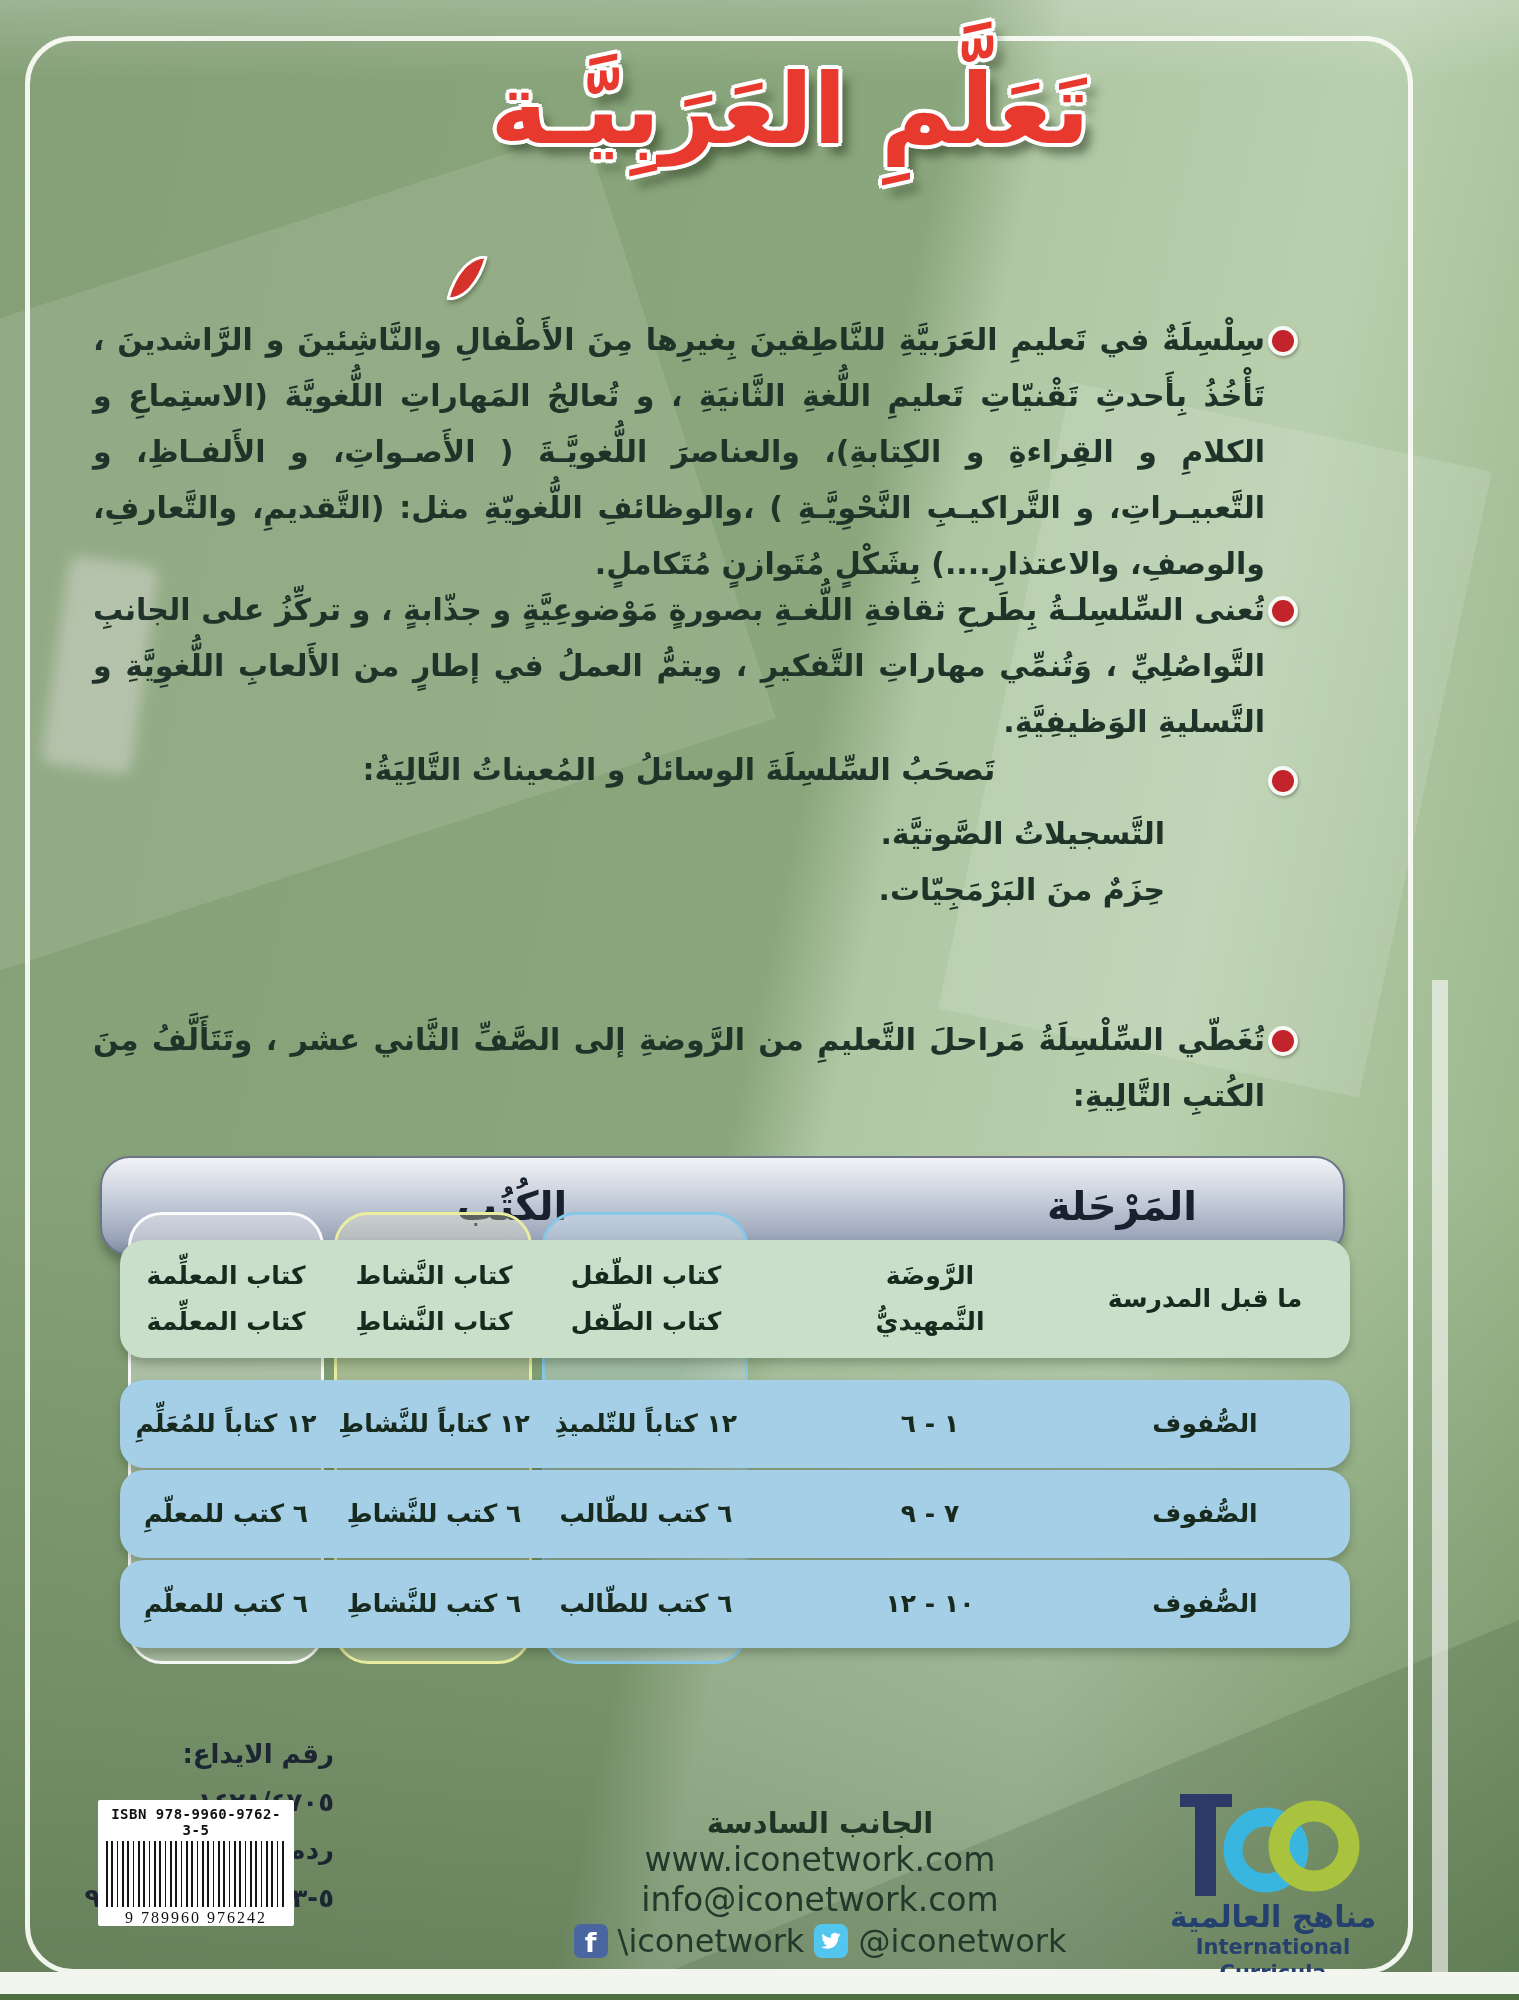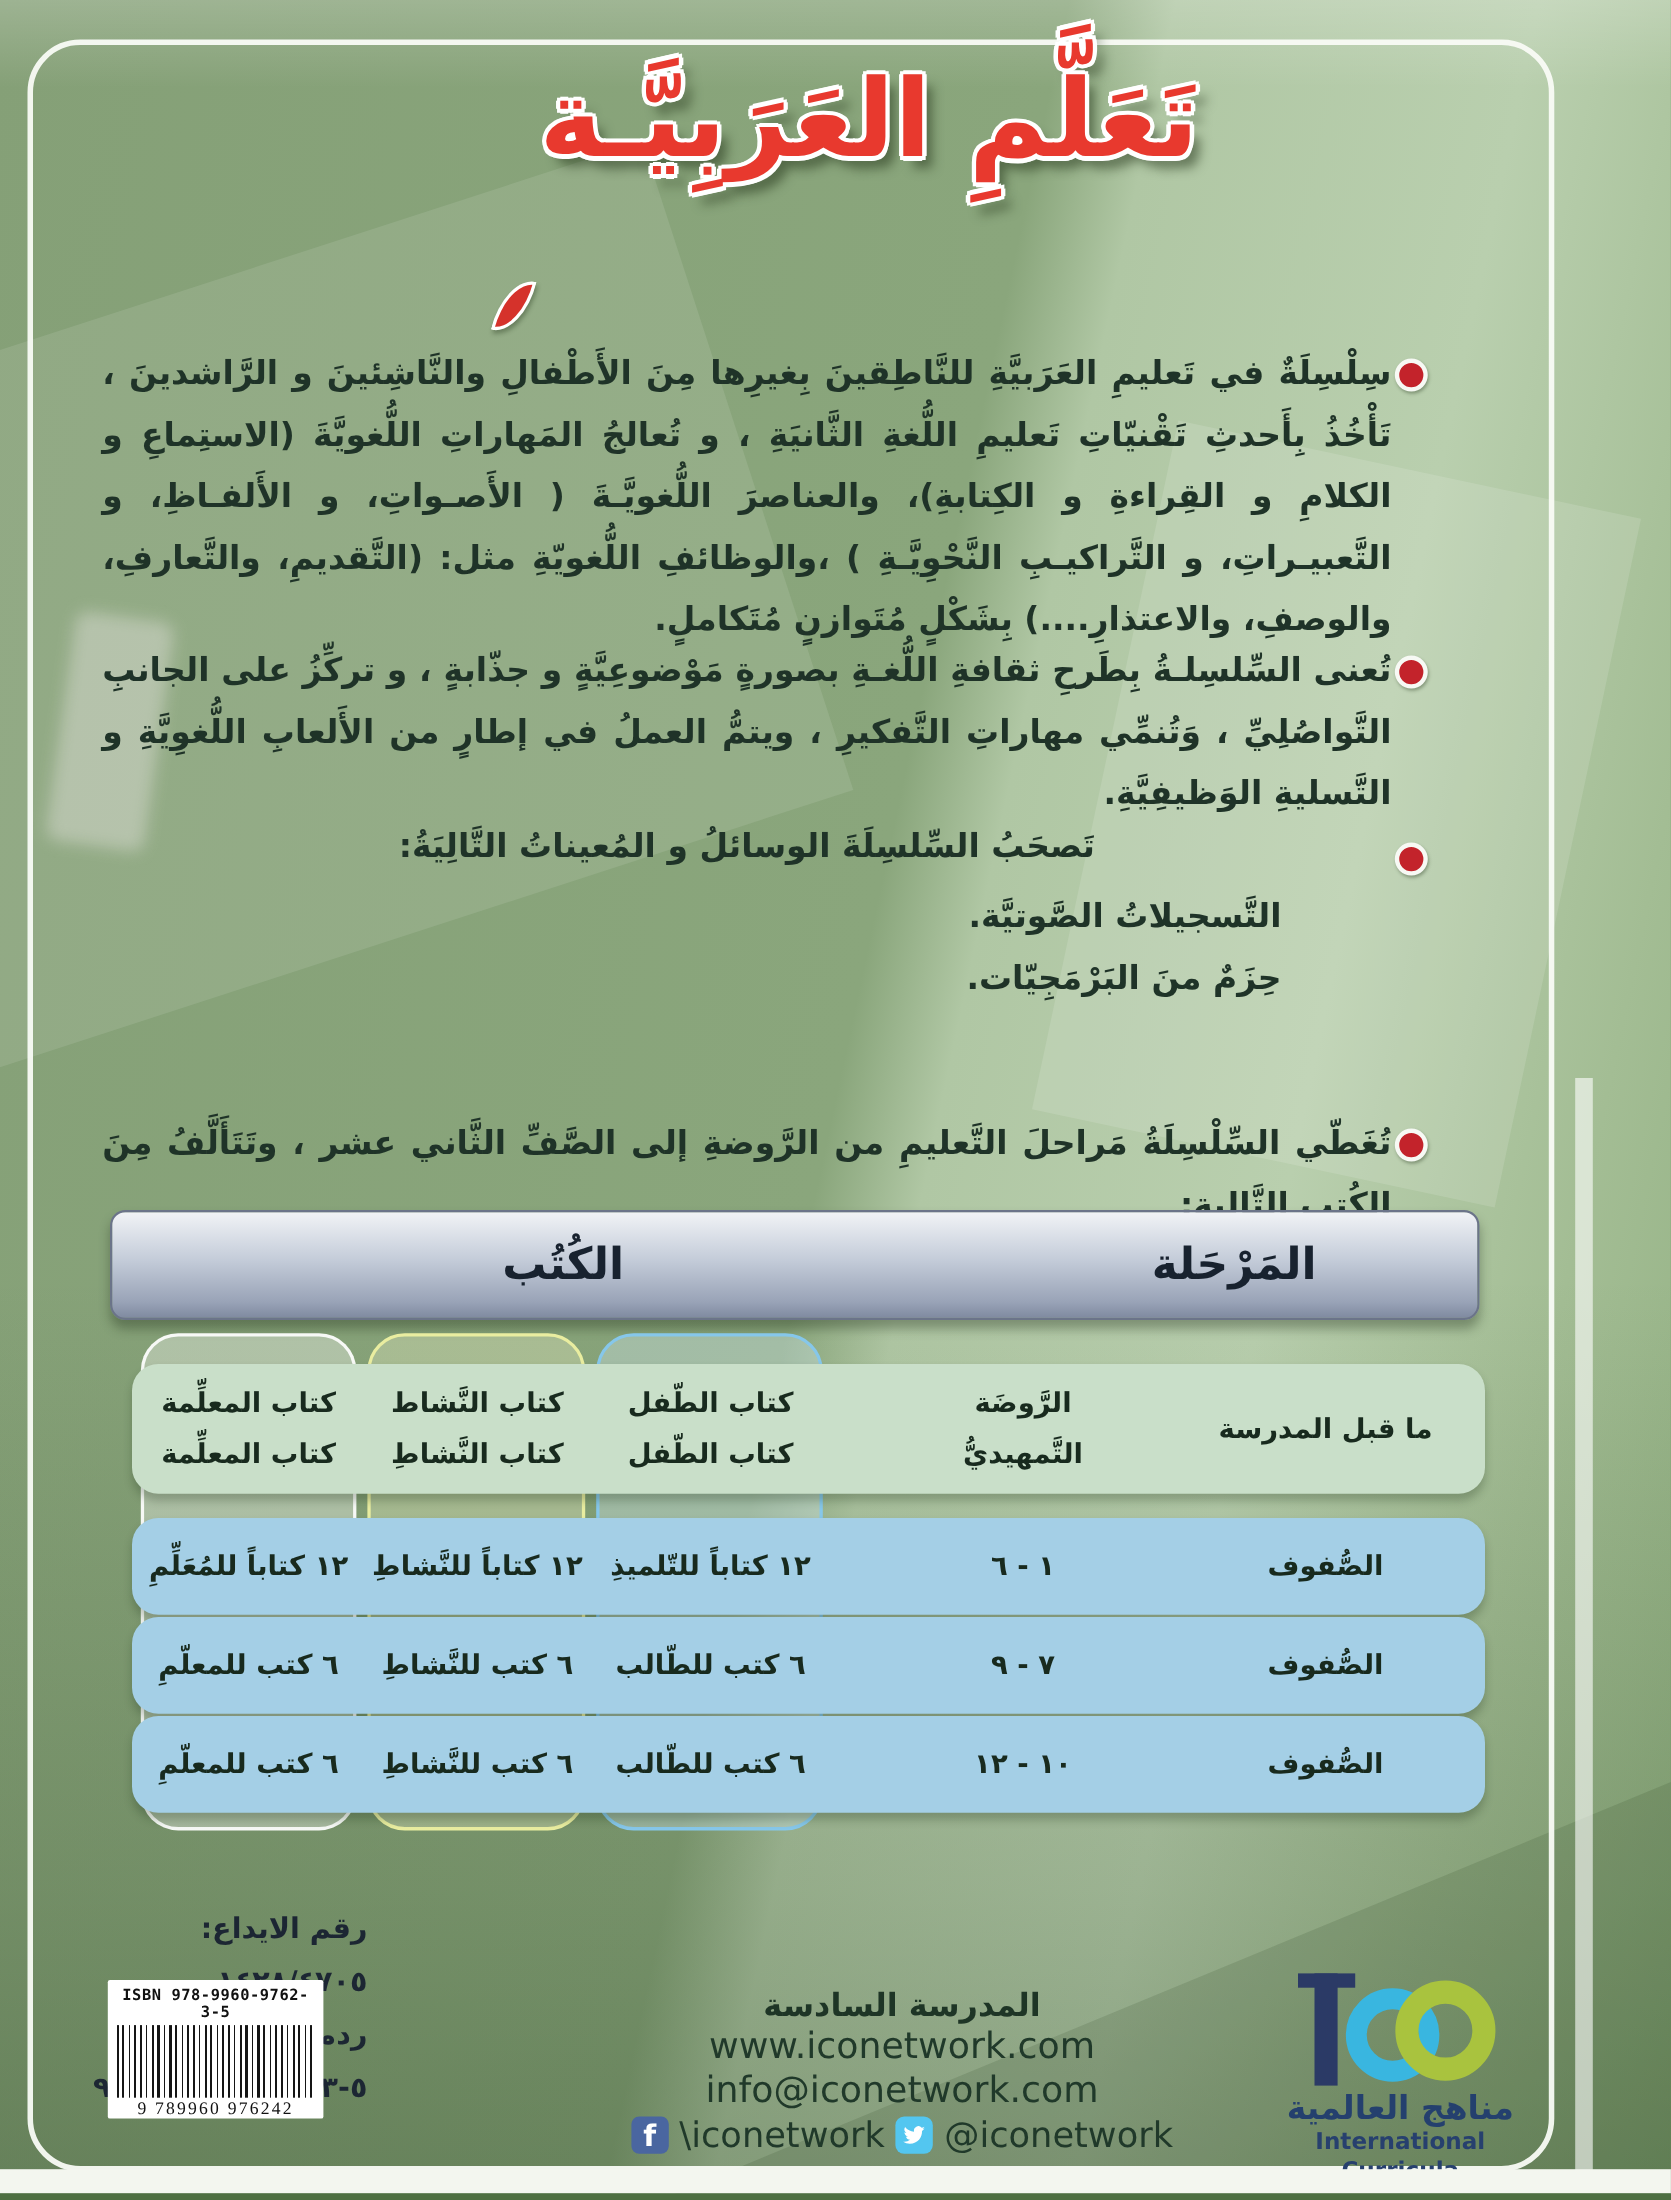--- a/index.html
+++ b/index.html
@@ -35,21 +35,21 @@
   .para{
     position:absolute;right:254px;width:1172px;direction:rtl;text-align:justify;
     font-size:30px;font-weight:bold;color:#1f3328;line-height:56px;
   }
   .aids-head{position:absolute;right:254px;width:1172px;direction:rtl;text-align:center;
     font-size:30px;font-weight:bold;color:#1f3328;}
   .aids-list{position:absolute;right:354px;width:800px;direction:rtl;text-align:right;
     font-size:30px;font-weight:bold;color:#1f3328;line-height:56px;}
   
   .tbl-header{
-    position:absolute;left:100px;top:1100px;width:1245px;height:100px;border-radius:14px;
+    position:absolute;left:100px;top:1156px;width:1245px;height:100px;border-radius:30px;
     background:linear-gradient(180deg,#f1f3f6 0%,#c4ccd9 45%,#99a3b7 85%,#7f8aa0 100%);
     border:2px solid #6b7489;box-shadow:0 8px 10px rgba(25,40,20,0.35);box-sizing:border-box;
   }
   .tbl-header .hbooks,.tbl-header .hstage{
     position:absolute;top:50%;transform:translateY(-50%);
     font-size:40px;font-weight:bold;color:#18222f;direction:rtl;text-align:center;
   }
   .hbooks{left:200px;width:420px;}
   .hstage{left:830px;width:380px;}
   .tbl-body{position:absolute;left:120px;top:1212px;width:1230px;height:452px;}
@@ -177,21 +177,21 @@
   <div class="deposit">رقم الايداع: ١٤٢٨/٤٧٠٥
 ردمك: ٥-٣-٩٧٦٢-٩٩٦٠-٩٧٨</div>
 
   <div class="barcode">
     <div class="isbn">ISBN 978-9960-9762-3-5</div>
     <div class="bars"></div>
     <div class="digits">9 789960 976242</div>
   </div>
 
   <div class="centerblock">
-    <div class="edition">المدرسة السادسة</div>
+    <div class="edition">الجانب السادسة</div>
     <div class="website">www.iconetwork.com</div>
     <div class="email">info@iconetwork.com</div>
     <div class="social">
       <span class="fb-icon">f</span>
       <span>\iconetwork</span>
       <span class="tw-icon">
         <svg width="24" height="24" viewBox="0 0 24 24" aria-hidden="true">
           <path fill="#fff" d="M22 5.8c-.7.3-1.5.6-2.3.7.8-.5 1.4-1.3 1.7-2.2-.8.5-1.6.8-2.5 1a4 4 0 0 0-6.9 3.6A11.3 11.3 0 0 1 3.8 4.7a4 4 0 0 0 1.2 5.3c-.6 0-1.2-.2-1.8-.5 0 1.9 1.4 3.5 3.2 3.9-.6.2-1.2.2-1.8.1.5 1.6 2 2.7 3.7 2.8A8 8 0 0 1 2 18a11.3 11.3 0 0 0 6.1 1.8c7.3 0 11.4-6.1 11.1-11.6.8-.5 1.4-1.2 2-2z"></path>
         </svg>
       </span>

